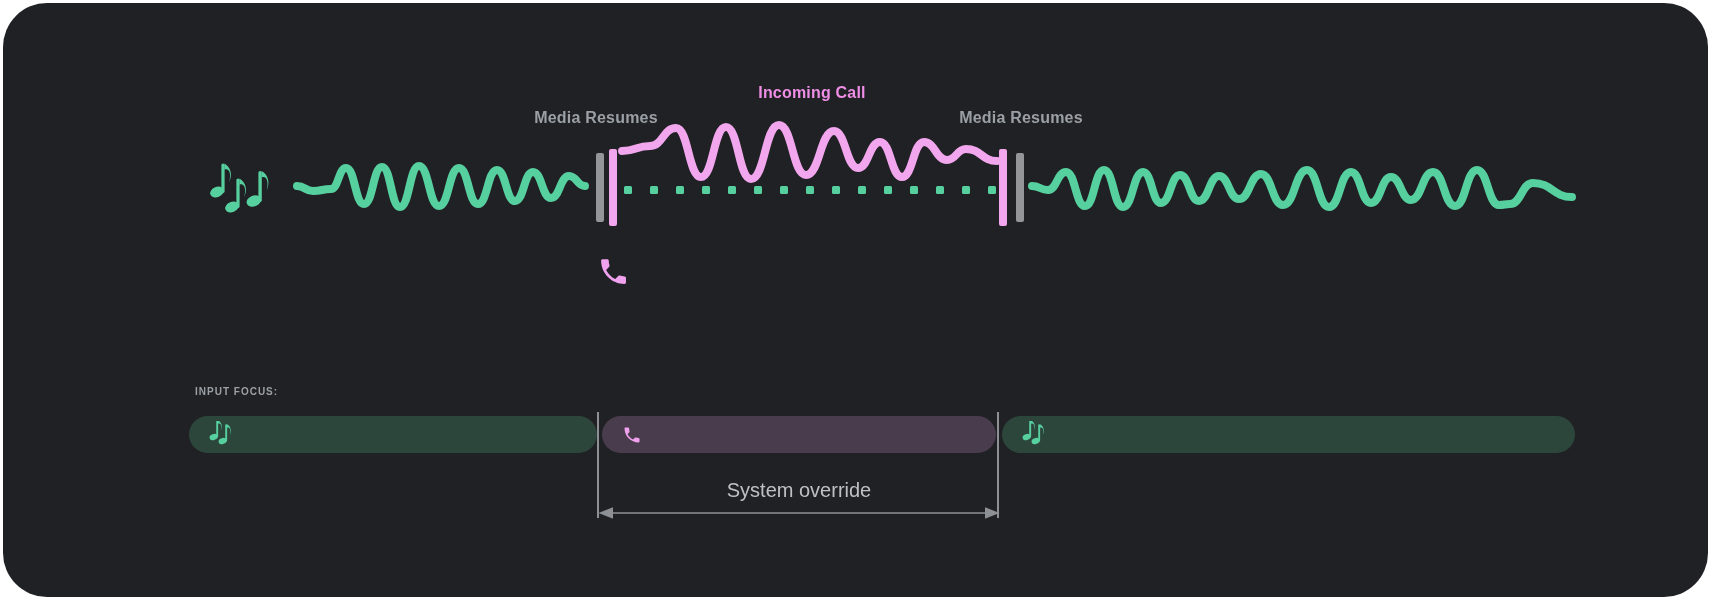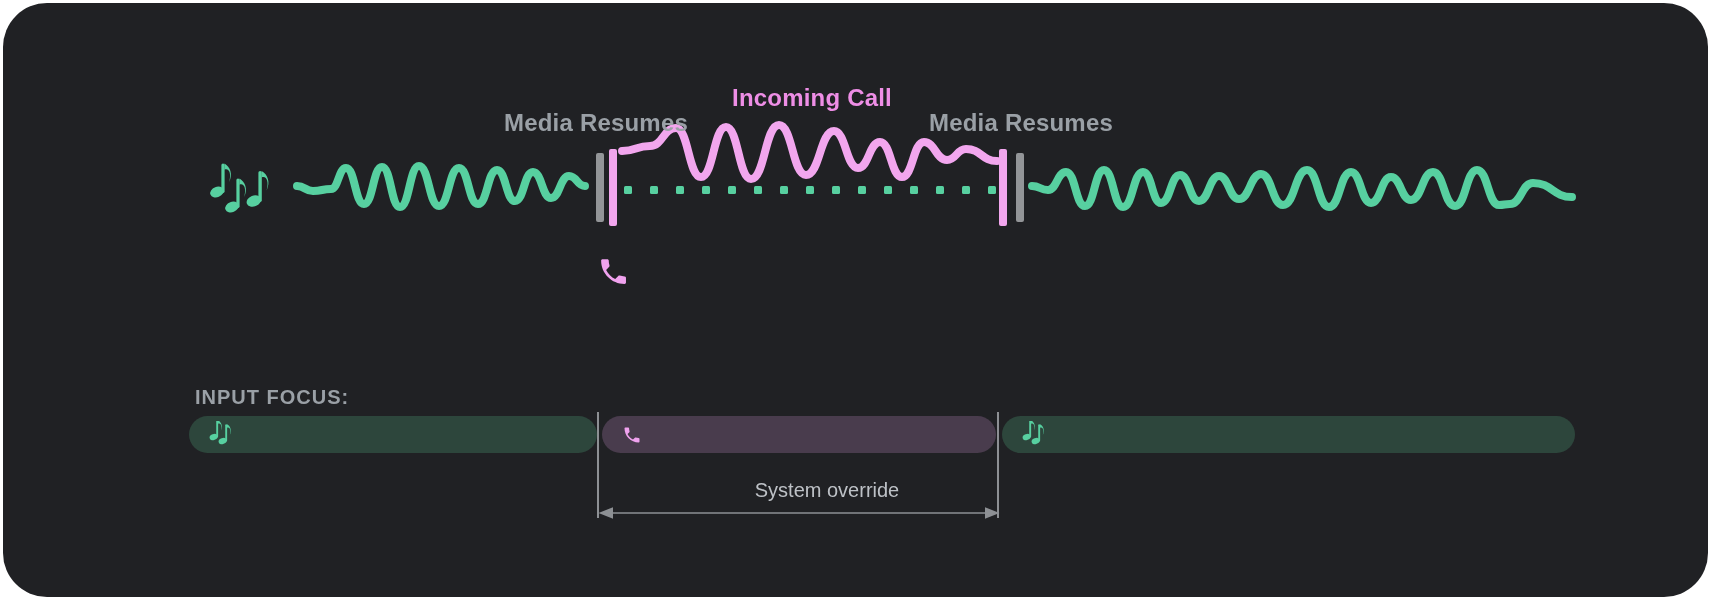--- a/index.html
+++ b/index.html
@@ -1,33 +1,33 @@
 <!DOCTYPE html>
 <html style="--card-bg: #202124; --media-green: #57d0a0; --call-pink: #f2a6ee; --call-pink-icon: #f0a2ee; --incoming-call-text: #ee8ee6; --marker-gray: #939598; --guide-gray: #8d9094; --label-gray: #9aa0a6; --override-text: #bdc1c6; --focus-media-bar: #2d463c; --focus-call-bar: #493c4d;"><head>
 <meta charset="utf-8">
 <style>
   html,body{margin:0;padding:0;background:#ffffff;}
   .stage{position:relative;width:1712px;height:602px;background:#ffffff;overflow:hidden;
          font-family:"Liberation Sans",sans-serif;}
   .card{position:absolute;left:3px;top:3px;right:4px;bottom:5px;background:var(--card-bg,#202124);
         border-radius:44px;}
   .layer{position:absolute;left:0;top:0;width:1712px;height:602px;pointer-events:none;}
-  .lbl{position:absolute;font-weight:bold;font-size:24px;letter-spacing:.2px;white-space:nowrap;}
+  .lbl{position:absolute;font-weight:bold;font-size:16px;letter-spacing:.2px;white-space:nowrap;}
   .lbl.gray{color:var(--label-gray,#9aa0a6);}
   .lbl.pink{color:var(--incoming-call-text,#ee8ee6);}
   .center{transform:translateX(-50%);}
   .input-focus{position:absolute;left:195px;top:386px;color:var(--label-gray,#9aa0a6);
-               font-size:20px;font-weight:bold;letter-spacing:1px;}
+               font-size:10px;font-weight:bold;letter-spacing:1px;}
   .focus-bar{position:absolute;top:416px;height:37px;border-radius:19px;display:flex;
              align-items:center;padding-left:16px;box-sizing:border-box;}
   .focus-media{background:var(--focus-media-bar,#2d463c);}
   .focus-call{background:var(--focus-call-bar,#493c4d);}
   .guide-line{position:absolute;top:412px;width:2px;height:106px;background:var(--guide-gray,#8d9094);}
   .override-lbl{position:absolute;top:479px;left:799px;transform:translateX(-50%);
-                color:var(--override-text,#bdc1c6);font-size:20px;margin-left:28px;}
+                color:var(--override-text,#bdc1c6);font-size:20px;}
   .arrow-svg{position:absolute;left:594px;top:504px;}
   .wave{fill:none;stroke-linecap:round;stroke-linejoin:round;}
   .wave.green{stroke:var(--media-green,#57d0a0);stroke-width:8;}
   .wave.pink{stroke:var(--call-pink,#f2a6ee);stroke-width:8;}
   .note-use{fill:var(--media-green,#57d0a0);}
   .phone-fill{fill:var(--call-pink-icon,#f0a2ee);}
   .marker-gray{fill:var(--marker-gray,#939598);}
   .marker-pink{fill:var(--call-pink,#f2a6ee);}
   .dot{fill:var(--media-green,#57d0a0);}
   .arrow-stroke{stroke:var(--guide-gray,#8d9094);stroke-width:1.7;}

